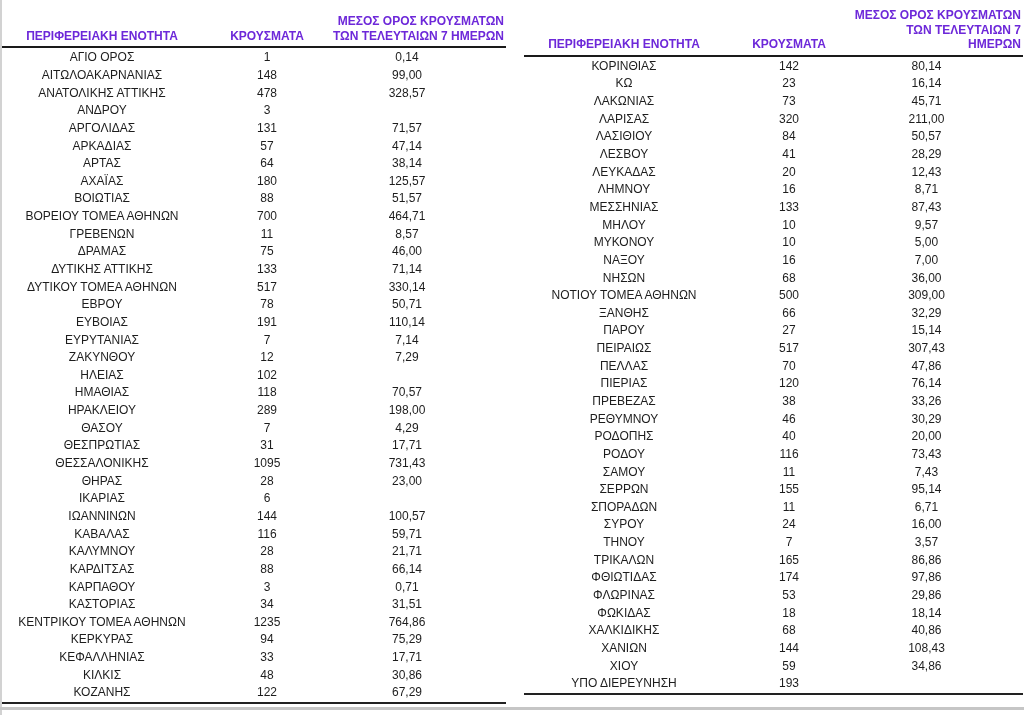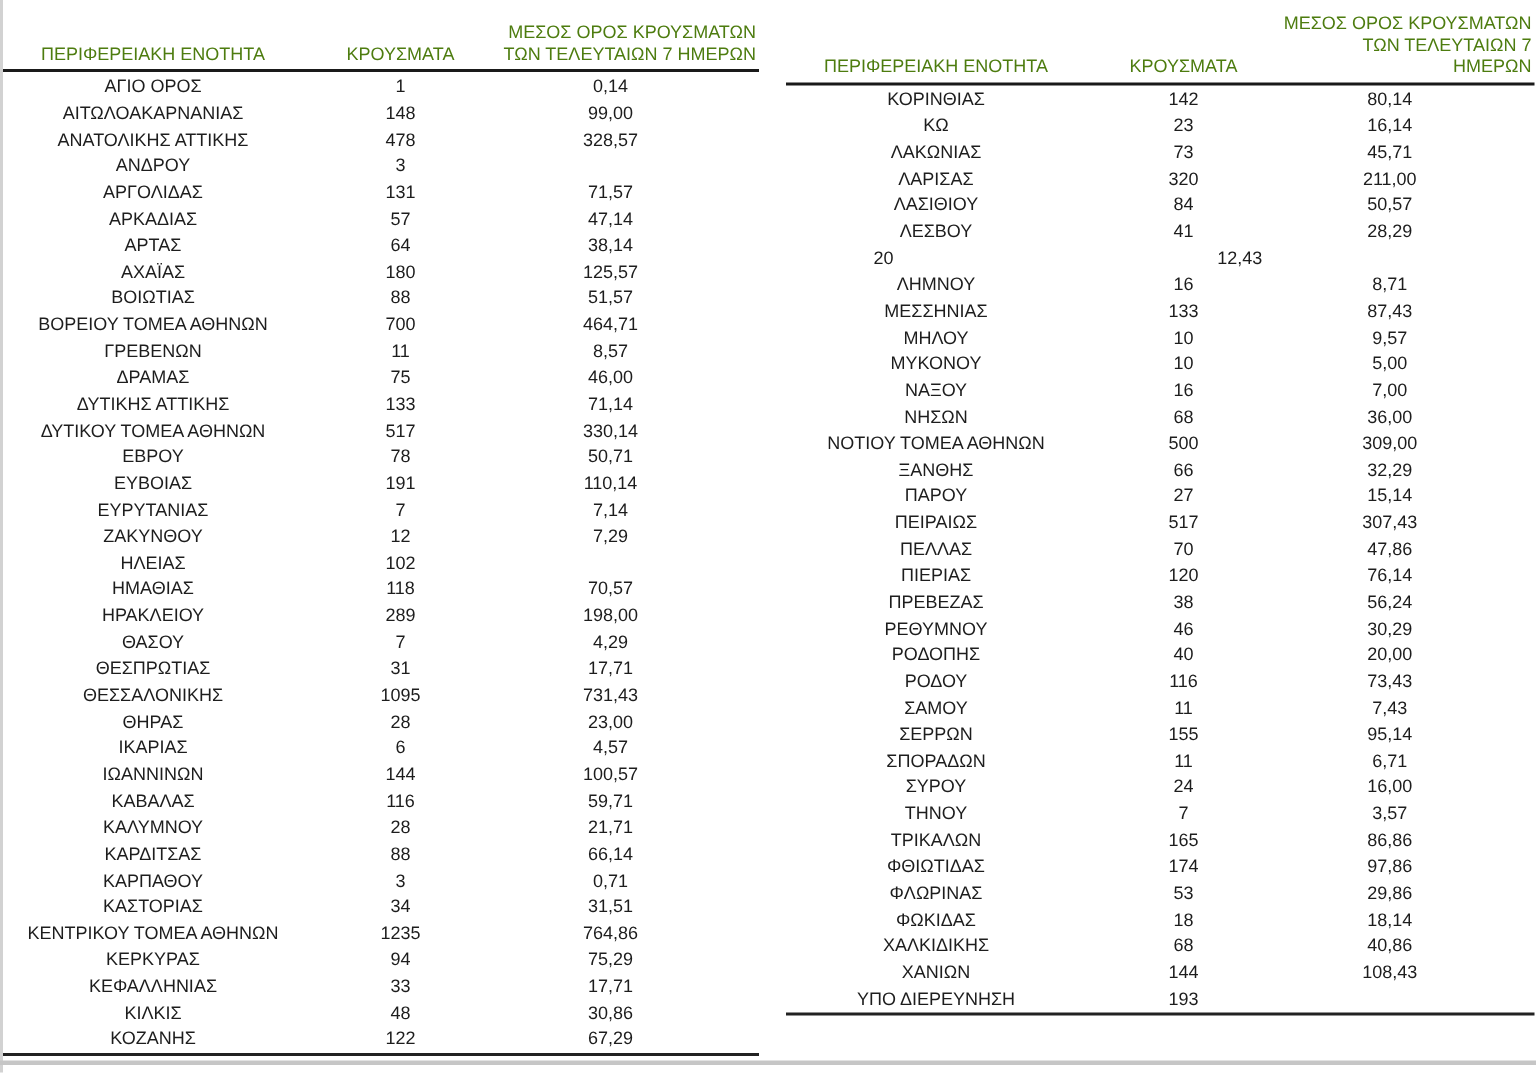--- a/index.html
+++ b/index.html
@@ -16,21 +16,21 @@
 
   .ctable{position:absolute;top:8px;}
   .ctable.left{left:2px;width:504px;}
   .ctable.right{left:524px;width:499px;}
 
   .thead{
     display:flex;align-items:flex-end;
     border-bottom:2.5px solid #1a1a1a;
     padding-bottom:3px;min-height:35px;
   }
-  .th{font-size:12px;font-weight:400;line-height:14.5px;color:#4d7c0f;}
+  .th{font-size:12px;font-weight:700;line-height:14.5px;color:#6d28d9;}
   .th.region{width:200px;text-align:center;}
   .th.cases{width:130px;text-align:center;}
   .th.avg{flex:1;text-align:right;padding-right:2px;}
   .th.avg .l{display:block;}
 
   .tbody{padding-top:1px;}
   .tr{display:flex;height:17.65px;align-items:center;}
   .td{font-size:12px;line-height:17px;white-space:nowrap;}
   .td.region{width:200px;text-align:center;}
   .td.cases{width:130px;text-align:center;}
@@ -173,21 +173,20 @@
           <div class="td avg">731,43</div>
         </div>
         <div class="tr">
           <div class="td region">ΘΗΡΑΣ</div>
           <div class="td cases">28</div>
           <div class="td avg">23,00</div>
         </div>
         <div class="tr">
           <div class="td region">ΙΚΑΡΙΑΣ</div>
           <div class="td cases">6</div>
-          <div class="td avg">4,57</div>
         </div>
         <div class="tr">
           <div class="td region">ΙΩΑΝΝΙΝΩΝ</div>
           <div class="td cases">144</div>
           <div class="td avg">100,57</div>
         </div>
         <div class="tr">
           <div class="td region">ΚΑΒΑΛΑΣ</div>
           <div class="td cases">116</div>
           <div class="td avg">59,71</div>
@@ -274,20 +273,21 @@
           <div class="td region">ΛΑΣΙΘΙΟΥ</div>
           <div class="td cases">84</div>
           <div class="td avg">50,57</div>
         </div>
         <div class="tr">
           <div class="td region">ΛΕΣΒΟΥ</div>
           <div class="td cases">41</div>
           <div class="td avg">28,29</div>
         </div>
         <div class="tr">
+          <div class="td region">ΛΕΥΚΑΔΑΣ</div>
           <div class="td cases">20</div>
           <div class="td avg">12,43</div>
         </div>
         <div class="tr">
           <div class="td region">ΛΗΜΝΟΥ</div>
           <div class="td cases">16</div>
           <div class="td avg">8,71</div>
         </div>
         <div class="tr">
           <div class="td region">ΜΕΣΣΗΝΙΑΣ</div>
@@ -340,21 +340,21 @@
           <div class="td avg">47,86</div>
         </div>
         <div class="tr">
           <div class="td region">ΠΙΕΡΙΑΣ</div>
           <div class="td cases">120</div>
           <div class="td avg">76,14</div>
         </div>
         <div class="tr">
           <div class="td region">ΠΡΕΒΕΖΑΣ</div>
           <div class="td cases">38</div>
-          <div class="td avg">56,24</div>
+          <div class="td avg">33,26</div>
         </div>
         <div class="tr">
           <div class="td region">ΡΕΘΥΜΝΟΥ</div>
           <div class="td cases">46</div>
           <div class="td avg">30,29</div>
         </div>
         <div class="tr">
           <div class="td region">ΡΟΔΟΠΗΣ</div>
           <div class="td cases">40</div>
           <div class="td avg">20,00</div>
@@ -413,20 +413,25 @@
           <div class="td region">ΧΑΛΚΙΔΙΚΗΣ</div>
           <div class="td cases">68</div>
           <div class="td avg">40,86</div>
         </div>
         <div class="tr">
           <div class="td region">ΧΑΝΙΩΝ</div>
           <div class="td cases">144</div>
           <div class="td avg">108,43</div>
         </div>
         <div class="tr">
+          <div class="td region">ΧΙΟΥ</div>
+          <div class="td cases">59</div>
+          <div class="td avg">34,86</div>
+        </div>
+        <div class="tr">
           <div class="td region">ΥΠΟ ΔΙΕΡΕΥΝΗΣΗ</div>
           <div class="td cases">193</div>
           <div class="td avg"></div>
         </div>
       </div>
   </div>
 
   <div class="shadow-bottom"></div>
 </div>
 

